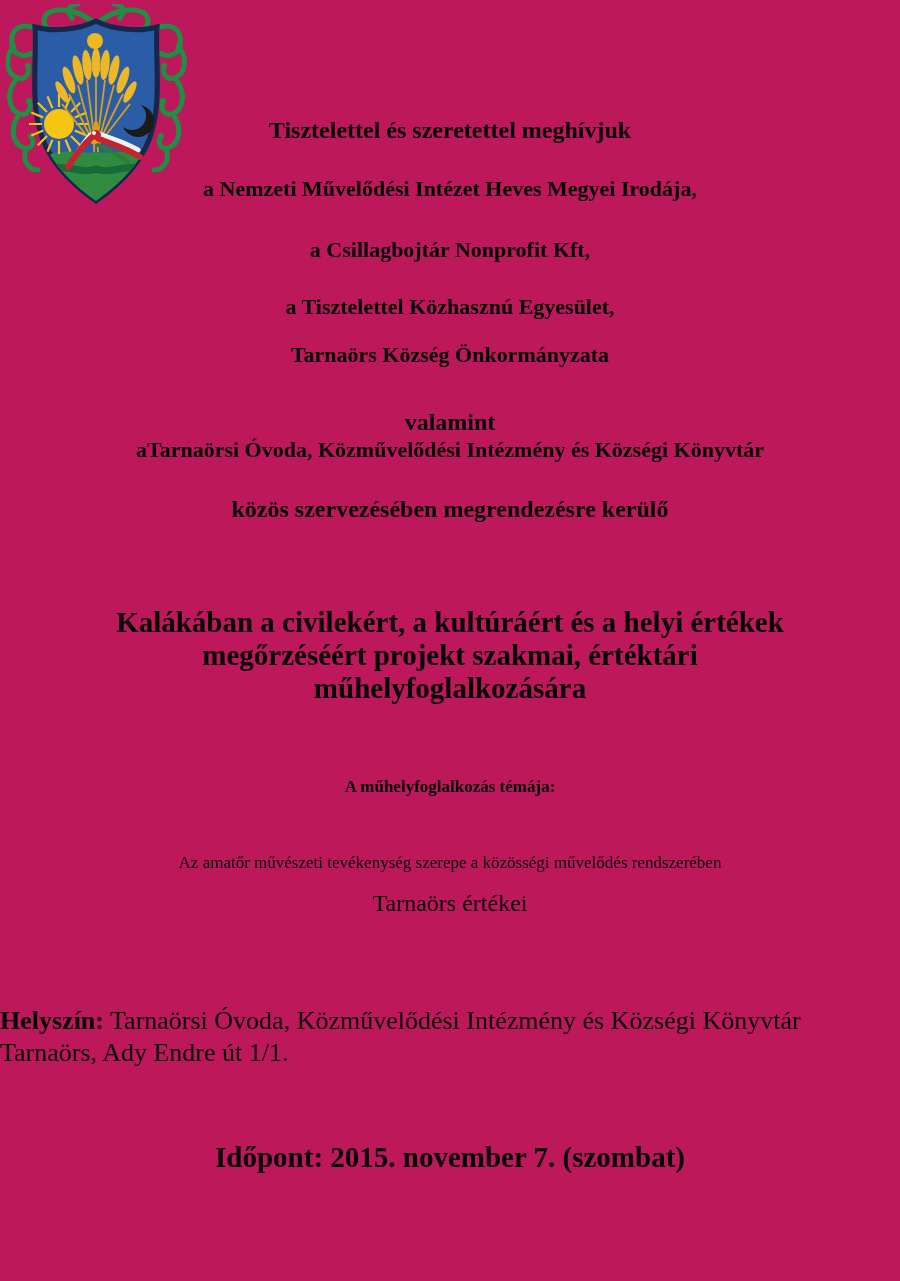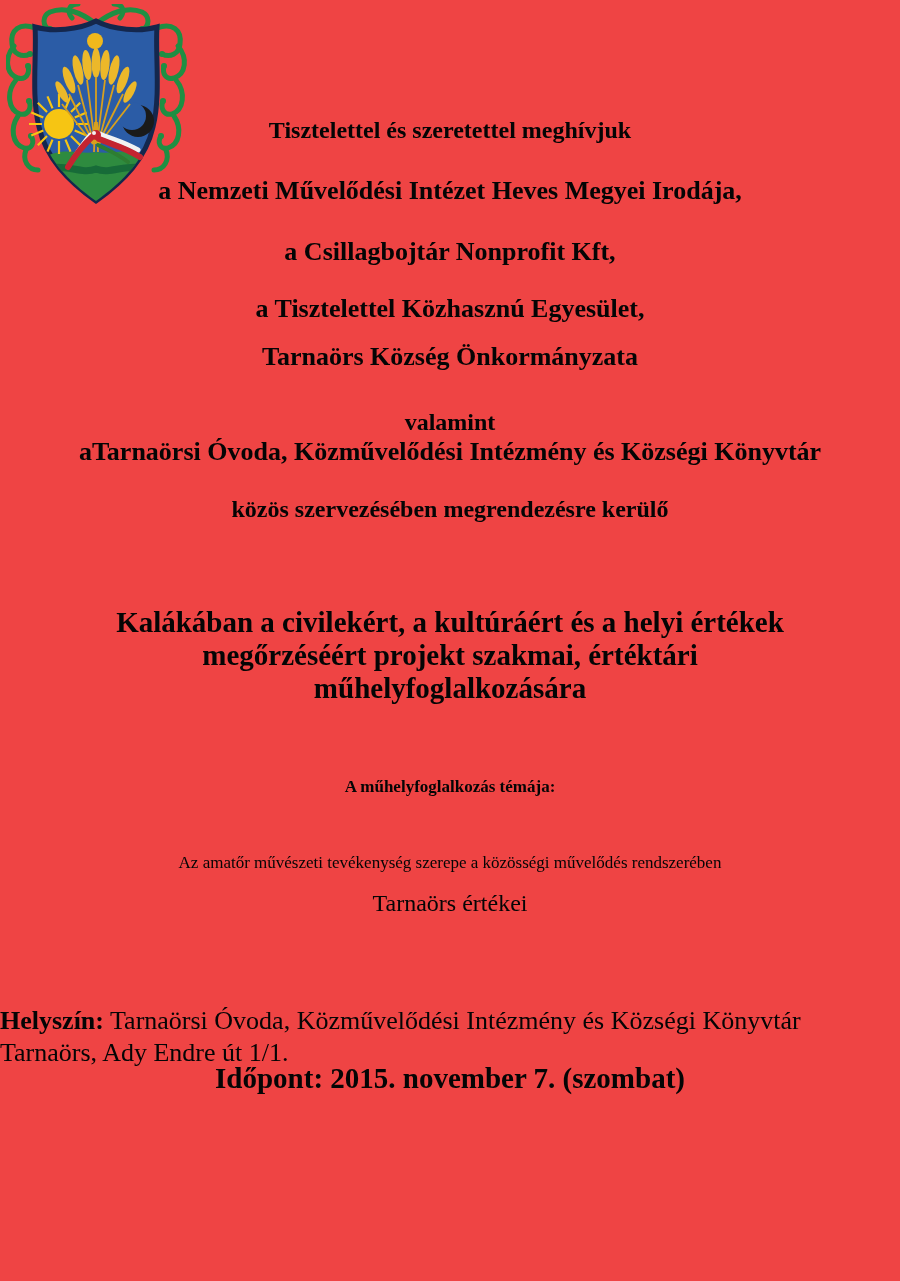--- a/index.html
+++ b/index.html
@@ -4,30 +4,30 @@
 <style>
   html,body{margin:0;padding:0;}
   body{
     width:900px;height:1281px;
     background:#ffffff;
     position:relative;
     font-family:"Liberation Serif","DejaVu Serif",serif;
     color:#050505;
     overflow:hidden;
   }
-  .page{position:absolute;inset:0;background:#ef4444;padding-left:10px;}
+  .page{position:absolute;inset:0;background:#be185d;padding-left:10px;}
   .line{
     position:absolute;left:0;right:0;
     text-align:center;
     white-space:nowrap;
     line-height:1.15;
   }
   .b{font-weight:bold;}
   .fs24{font-size:24px;}
-  .fs26{font-size:26px;}
+  .fs26{font-size:22px;}
   .fs25{font-size:17px;}
   .fs29{font-size:29px;}
   .title-block{
     position:absolute;left:0;right:0;
     text-align:center;font-weight:bold;font-size:29px;line-height:33px;margin-top:16px;
   }
   .loc-block{
     position:absolute;left:0;right:0;
     font-size:26px;line-height:32px;
   }
@@ -156,15 +156,15 @@
 
   <div class="line fs24" style="top:890px">Tarnaörs értékei</div>
 
   <div class="loc-block" style="top:1005px">
     <div>
       <span class="b">Helyszín:</span><span> Tarnaörsi Óvoda, Közművelődési Intézmény és Községi Könyvtár</span>
     </div>
     <div>Tarnaörs, Ady Endre út 1/1.</div>
   </div>
 
-  <div class="line b fs29" style="top:1062px">Időpont: 2015. november 7. (szombat)</div>
+  <div class="line b fs29" style="top:1141px">Időpont: 2015. november 7. (szombat)</div>
 
 </div>
 
 </body></html>

